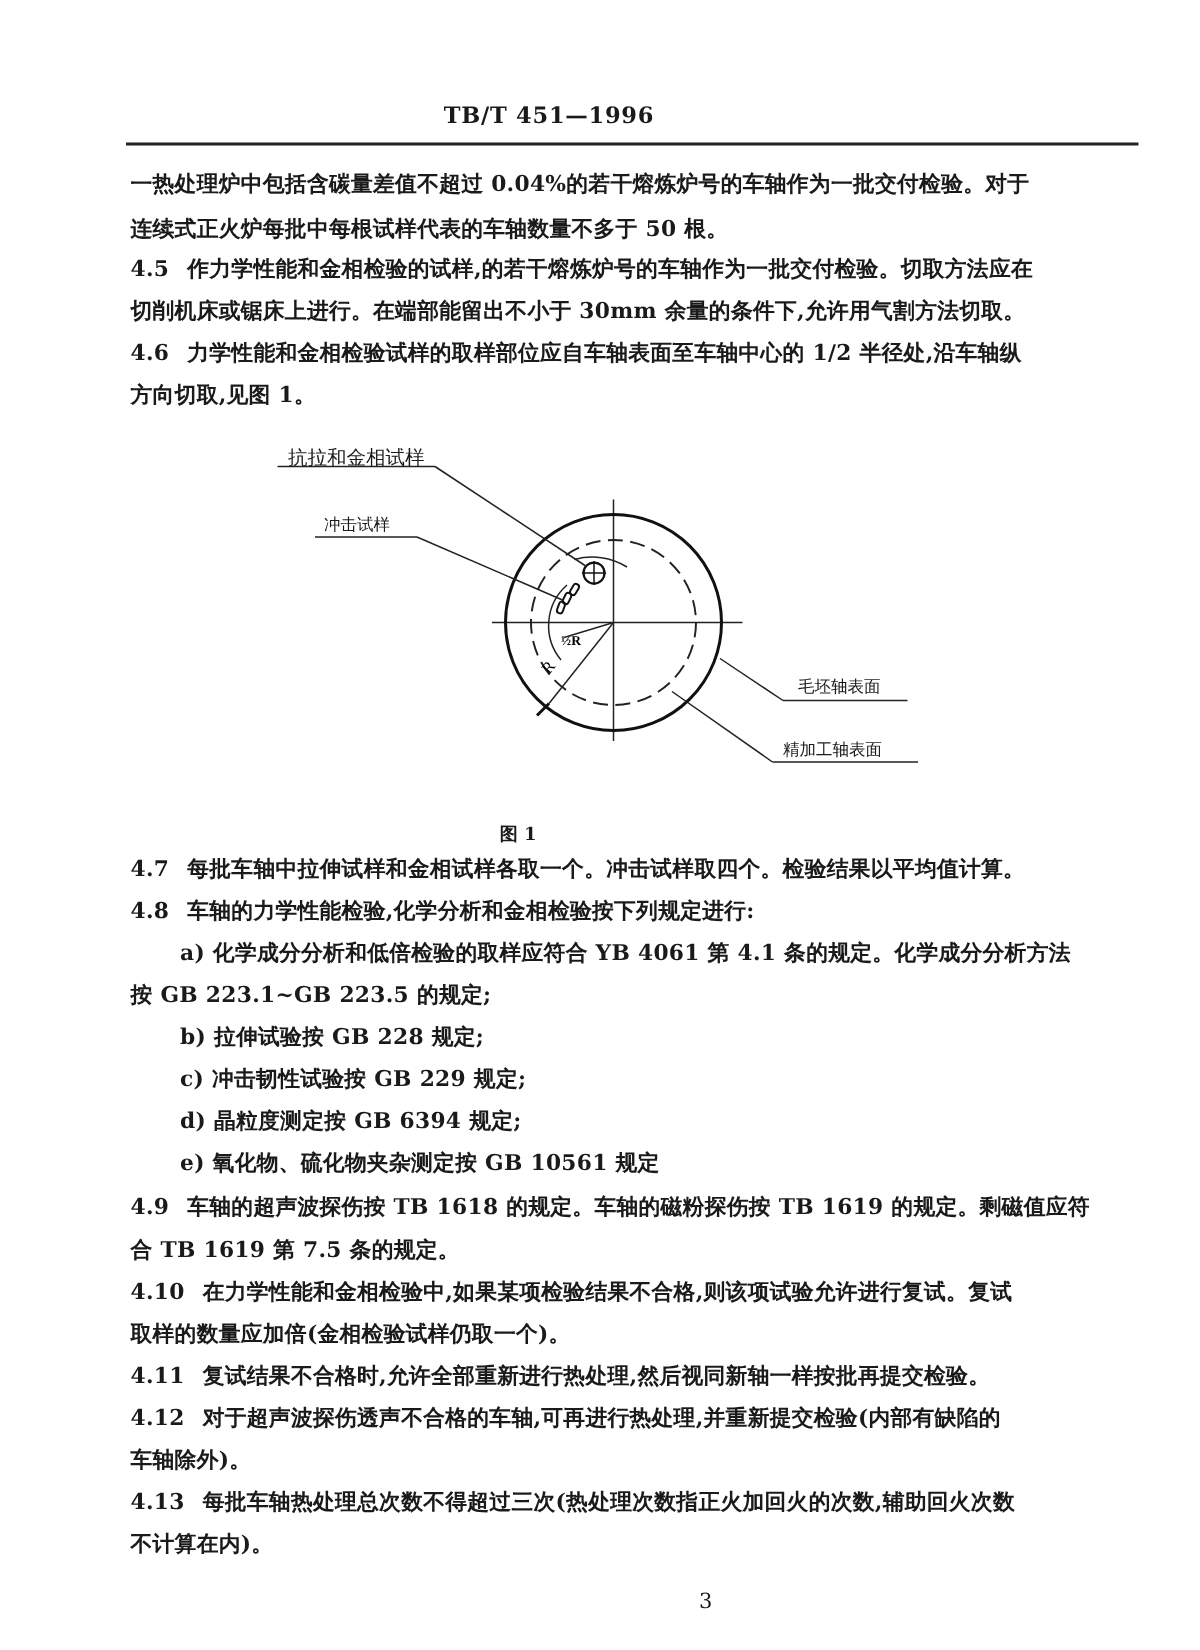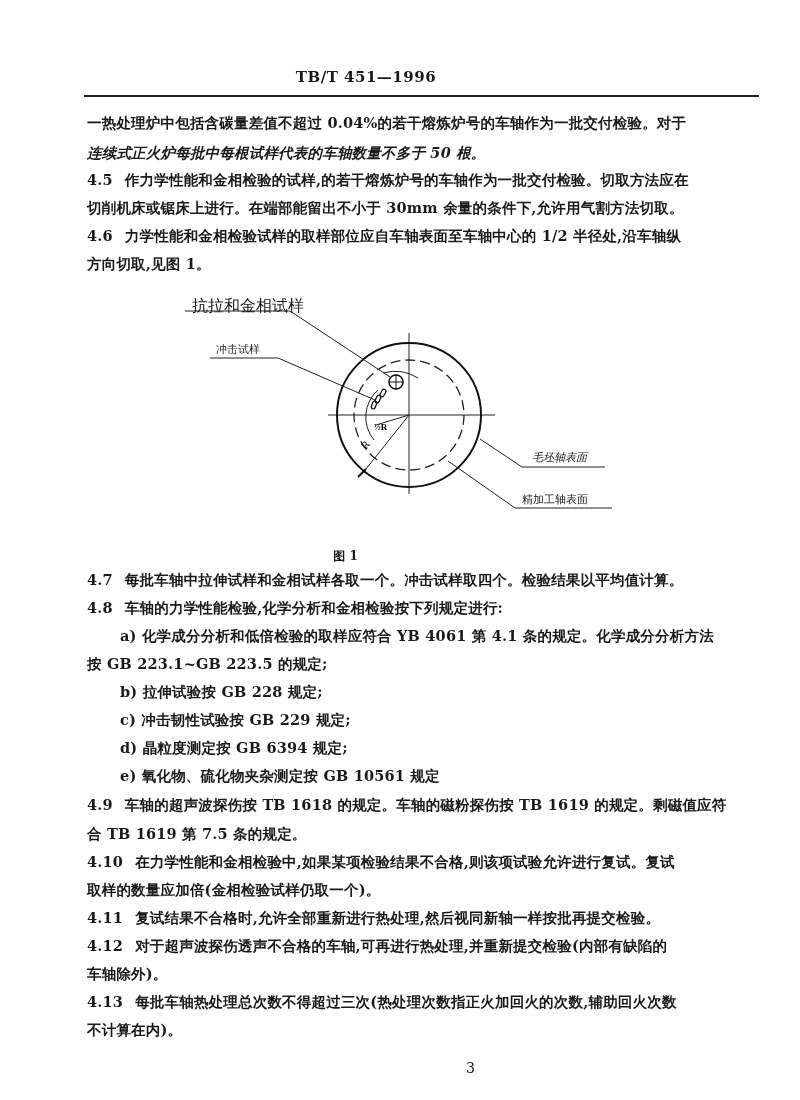--- a/index.html
+++ b/index.html
@@ -23,21 +23,21 @@
   .fig-caption { position: absolute; top: 548px; left: 0; width: 691px; text-align: center; font-size: 12px; font-weight: bold; }
   .page-number { position: absolute; top: 1060px; left: 466px; font-size: 14px; }
 </style>
 </head>
 <body>
 
 <div class="header-title">TB/T 451—1996</div>
 <div class="header-rule"></div>
 
 <div class="line" style="top:113px;left:87px;"><span>一热处理炉中包括含碳量差值不超过 0.04%的若干熔炼炉号的车轴作为一批交付检验。对于</span></div>
-<div class="line" style="top:143px;left:87px;font-style:italic;"><span>连续式正火炉每批中每根试样代表的车轴数量不多于 50 根。</span></div>
+<div class="line" style="top:143px;left:87px;"><span>连续式正火炉每批中每根试样代表的车轴数量不多于 50 根。</span></div>
 <div class="line" style="top:170px;left:87px;"><span class="num">4.5</span><span>作力学性能和金相检验的试样,的若干熔炼炉号的车轴作为一批交付检验。切取方法应在</span></div>
 <div class="line" style="top:198px;left:87px;"><span>切削机床或锯床上进行。在端部能留出不小于 30mm 余量的条件下,允许用气割方法切取。</span></div>
 <div class="line" style="top:226px;left:87px;"><span class="num">4.6</span><span>力学性能和金相检验试样的取样部位应自车轴表面至车轴中心的 1/2 半径处,沿车轴纵</span></div>
 <div class="line" style="top:254px;left:87px;"><span>方向切取,见图 1。</span></div>
 
 <div class="diagram">
   <svg viewBox="0 0 500 260" xmlns="http://www.w3.org/2000/svg">
 
     <line x1="178" y1="145" x2="345" y2="145" stroke="#222" stroke-width="1"></line>
     <line x1="259" y1="63" x2="259" y2="224" stroke="#222" stroke-width="1"></line>
@@ -65,23 +65,23 @@
 
     <line x1="35" y1="41" x2="140" y2="41" stroke="#222" stroke-width="1"></line>
     <line x1="140" y1="41" x2="240" y2="107" stroke="#222" stroke-width="1"></line>
     <line x1="60" y1="88" x2="128" y2="88" stroke="#222" stroke-width="1"></line>
     <line x1="128" y1="88" x2="225" y2="130" stroke="#222" stroke-width="1"></line>
     <line x1="330" y1="169" x2="372" y2="197" stroke="#222" stroke-width="1"></line>
     <line x1="372" y1="197" x2="455" y2="197" stroke="#222" stroke-width="1"></line>
     <line x1="298" y1="191" x2="365" y2="238" stroke="#222" stroke-width="1"></line>
     <line x1="365" y1="238" x2="462" y2="238" stroke="#222" stroke-width="1"></line>
   </svg>
-  <div style="position:absolute;left:42px;top:26px;font-size:16px;white-space:nowrap;">抗拉和金相试样</div>
+  <div style="position:absolute;left:42px;top:26px;font-size:13px;white-space:nowrap;">抗拉和金相试样</div>
   <div style="position:absolute;left:66px;top:72px;font-size:11px;white-space:nowrap;">冲击试样</div>
-  <div style="position:absolute;left:382px;top:180px;font-size:11px;white-space:nowrap;font-style:italic;">毛坯轴表面</div>
+  <div style="position:absolute;left:382px;top:180px;font-size:11px;white-space:nowrap;">毛坯轴表面</div>
   <div style="position:absolute;left:372px;top:222px;font-size:11px;white-space:nowrap;">精加工轴表面</div>
 </div>
 
 <div class="fig-caption">图 1</div>
 
 <div class="line" style="top:570px;left:87px;"><span class="num">4.7</span><span>每批车轴中拉伸试样和金相试样各取一个。冲击试样取四个。检验结果以平均值计算。</span></div>
 <div class="line" style="top:598px;left:87px;"><span class="num">4.8</span><span>车轴的力学性能检验,化学分析和金相检验按下列规定进行:</span></div>
 <div class="line" style="top:626px;left:120px;"><span>a) 化学成分分析和低倍检验的取样应符合 YB 4061 第 4.1 条的规定。化学成分分析方法</span></div>
 <div class="line" style="top:654px;left:87px;"><span>按 GB 223.1~GB 223.5 的规定;</span></div>
 <div class="line" style="top:682px;left:120px;"><span>b) 拉伸试验按 GB 228 规定;</span></div>

